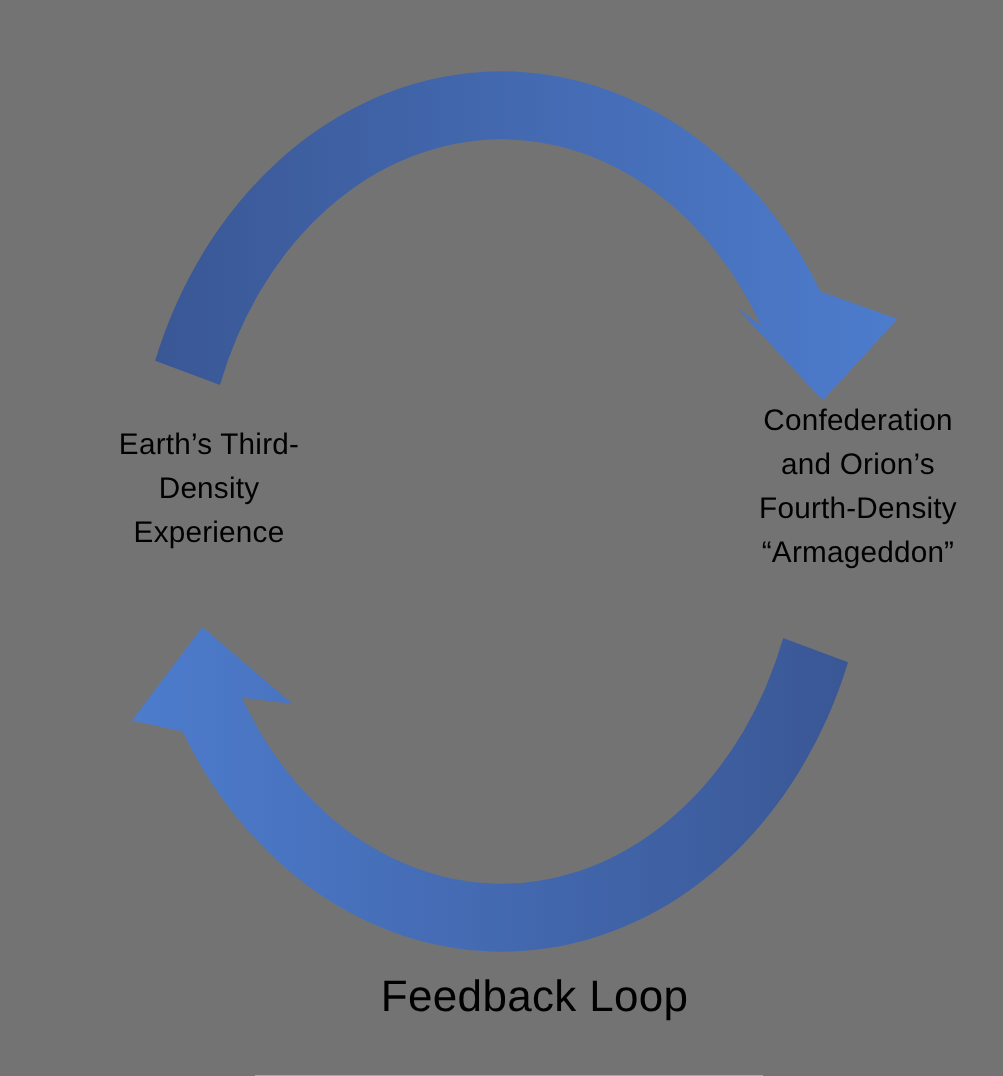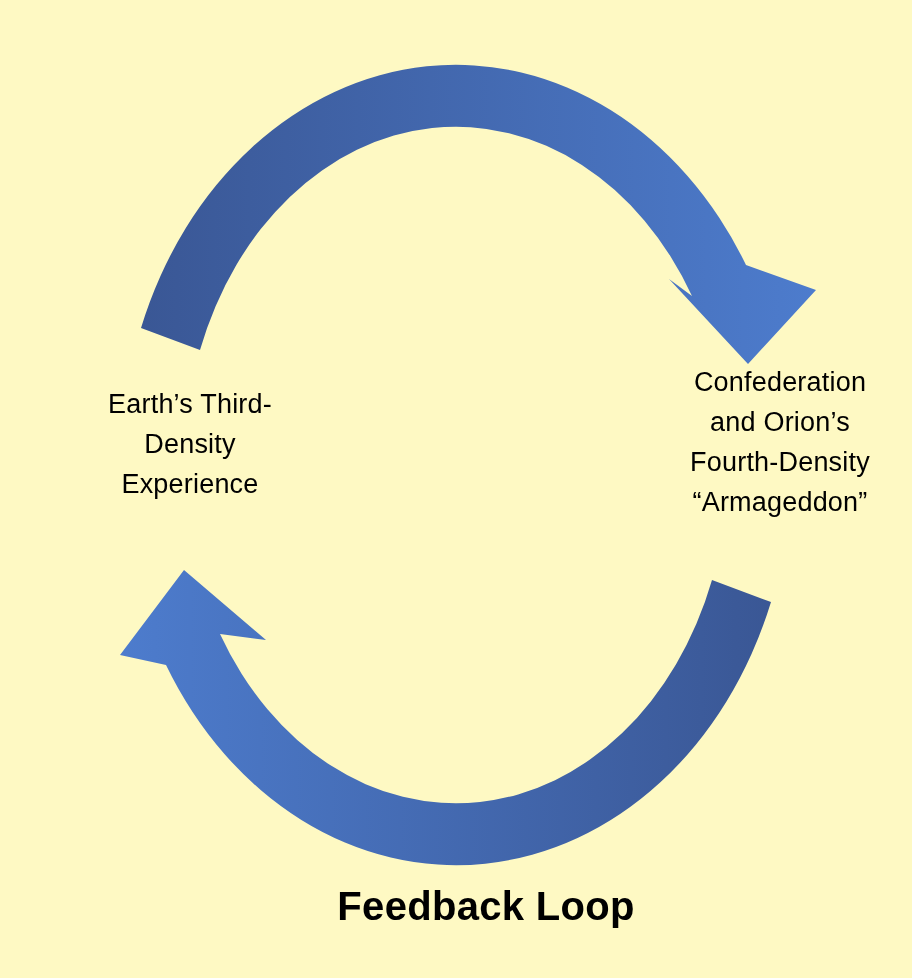--- a/index.html
+++ b/index.html
@@ -5,21 +5,21 @@
   html, body {
     margin: 0;
     padding: 0;
     background: #ffffff;
     font-family: "Liberation Sans", sans-serif;
   }
   .canvas {
     position: relative;
     width: 912px;
     height: 978px;
-    background: #fef9c3;
+    background: #737373;
     overflow: hidden;
   }
   .arrows-svg {
     position: absolute;
     left: 0;
     top: 0;
   }
   .node-label {
     position: absolute;
     text-align: center;
@@ -41,21 +41,21 @@
   }
   .diagram-title {
     position: absolute;
     left: 256px;
     top: 882px;
     width: 460px;
     text-align: center;
     color: #000000;
     font-size: 40px;
     line-height: 48px;
-    font-weight: 700;
+    font-weight: 400;
     letter-spacing: 0.3px;
   }
 </style>
 </head>
 <body>
 
 <div class="canvas">
 
   <svg class="arrows-svg" width="912" height="978" viewBox="0 0 912 978">
     <defs>

